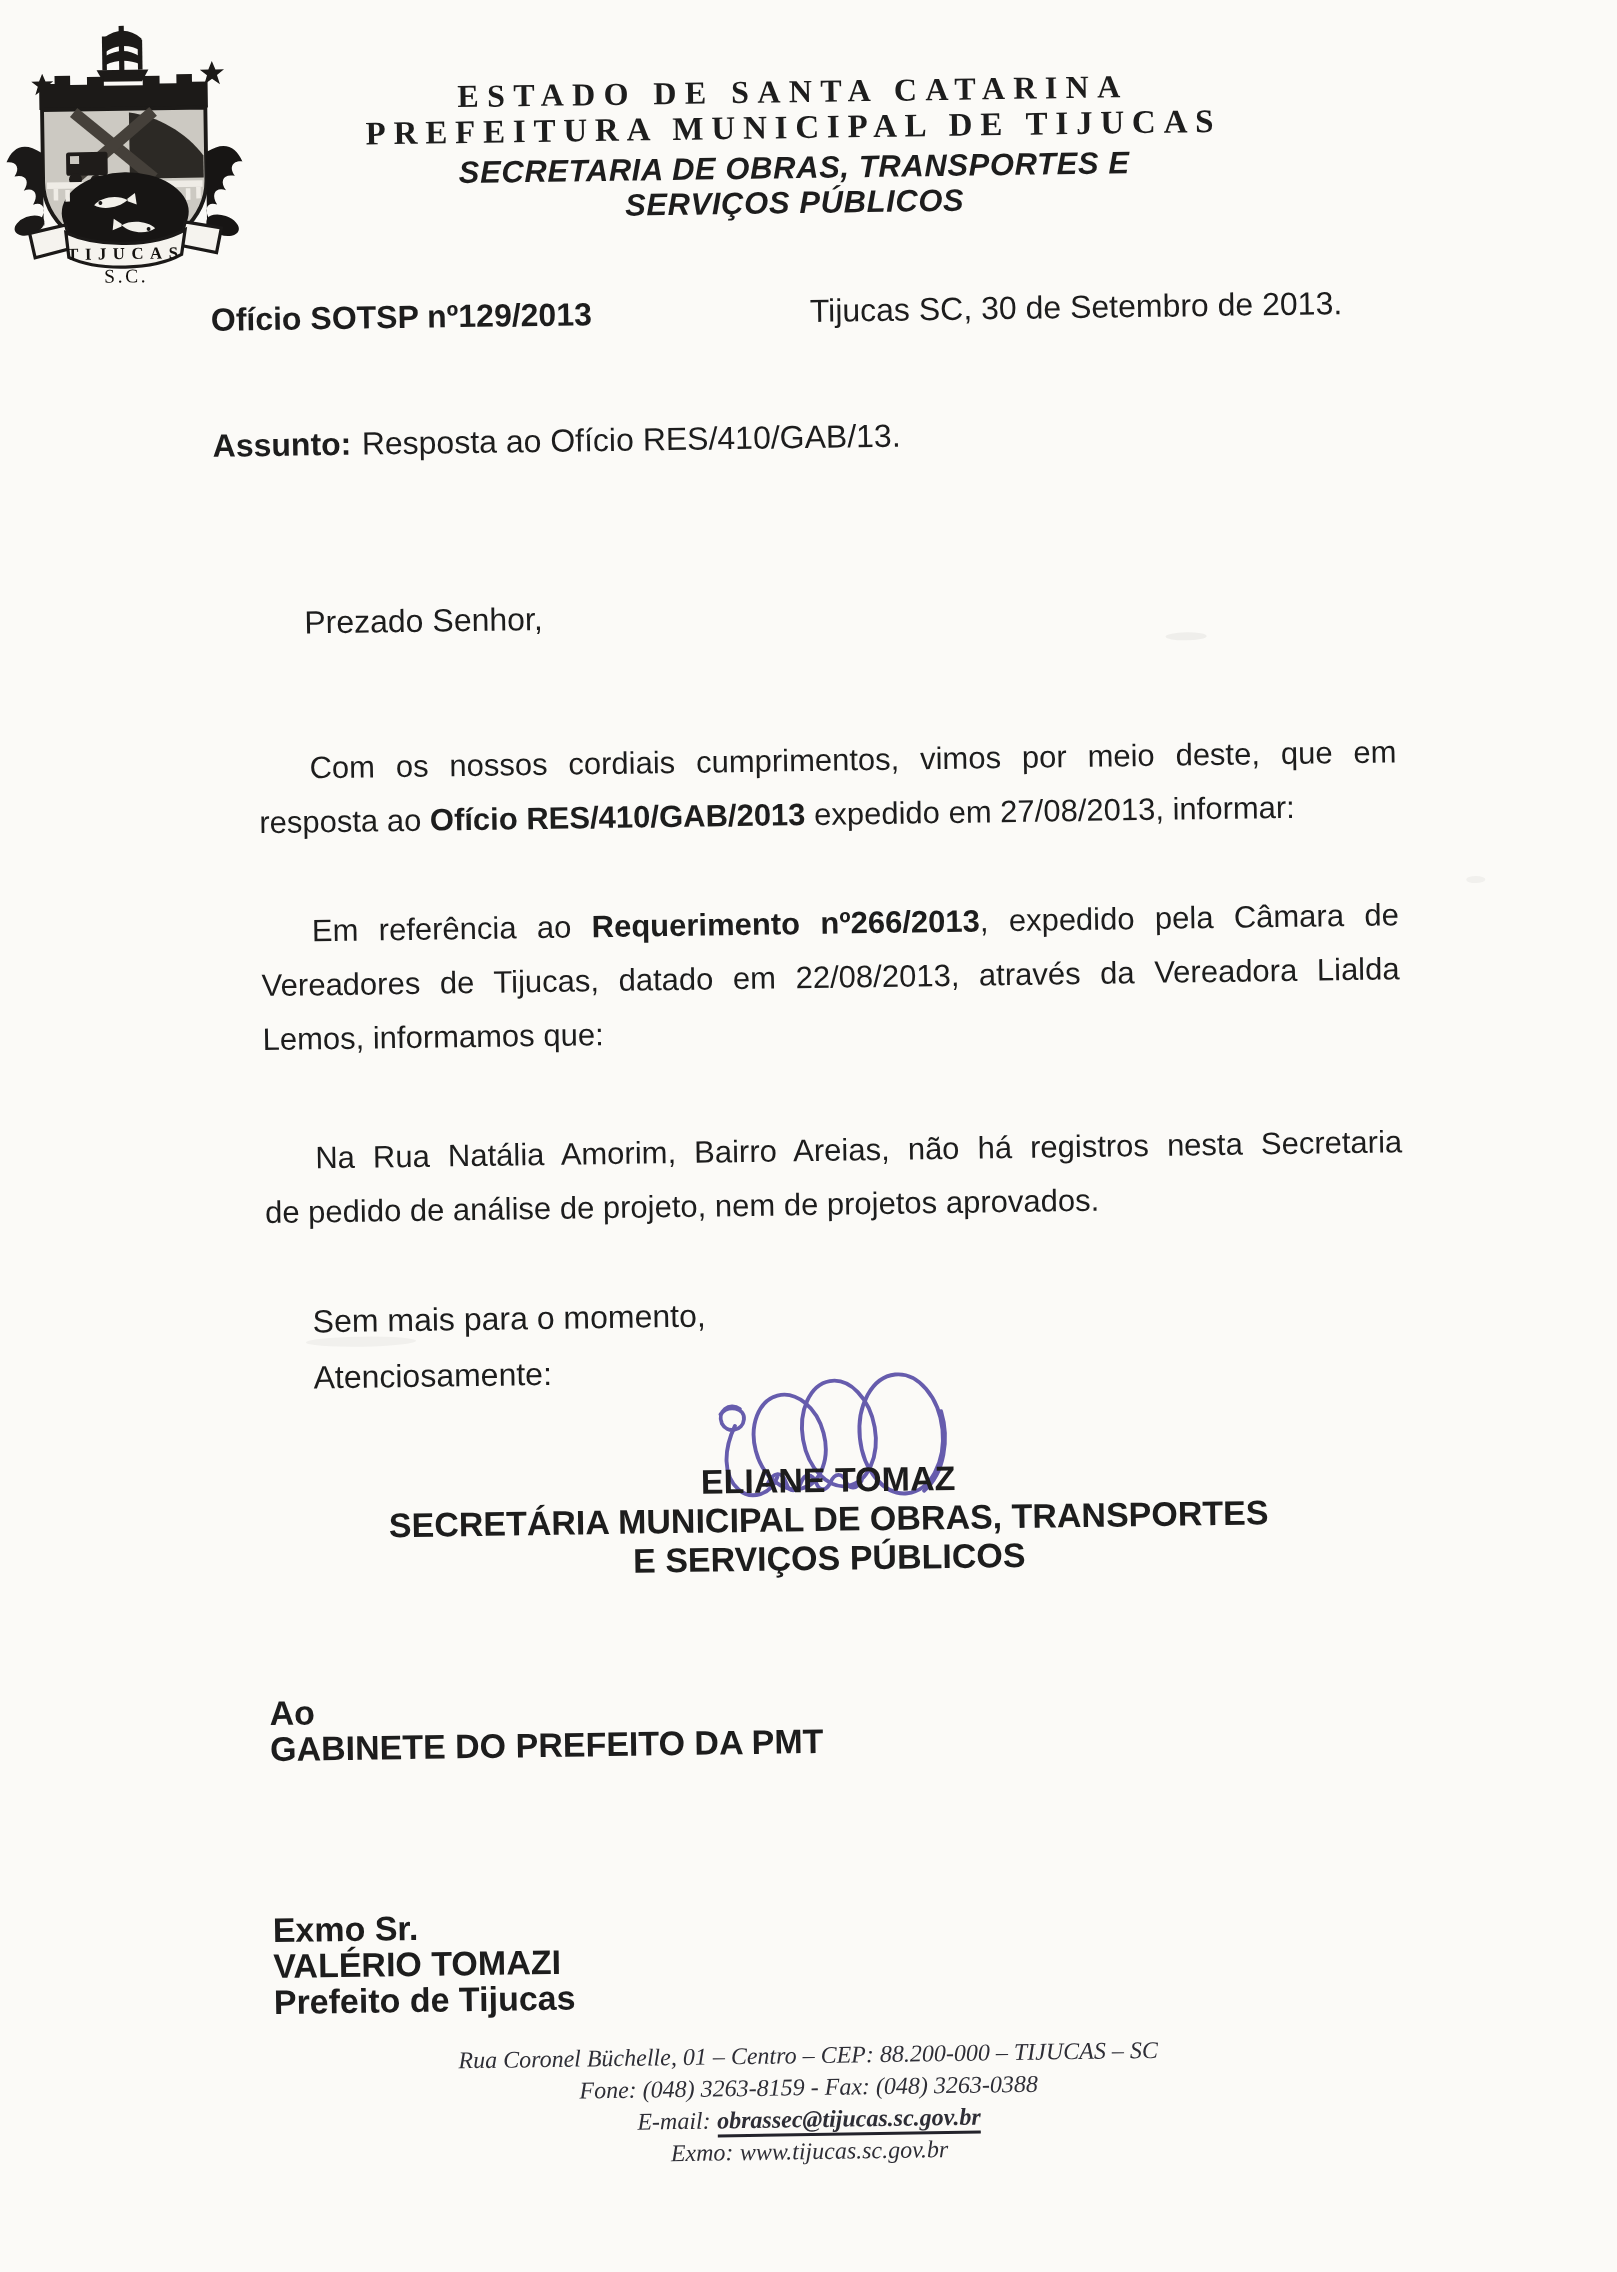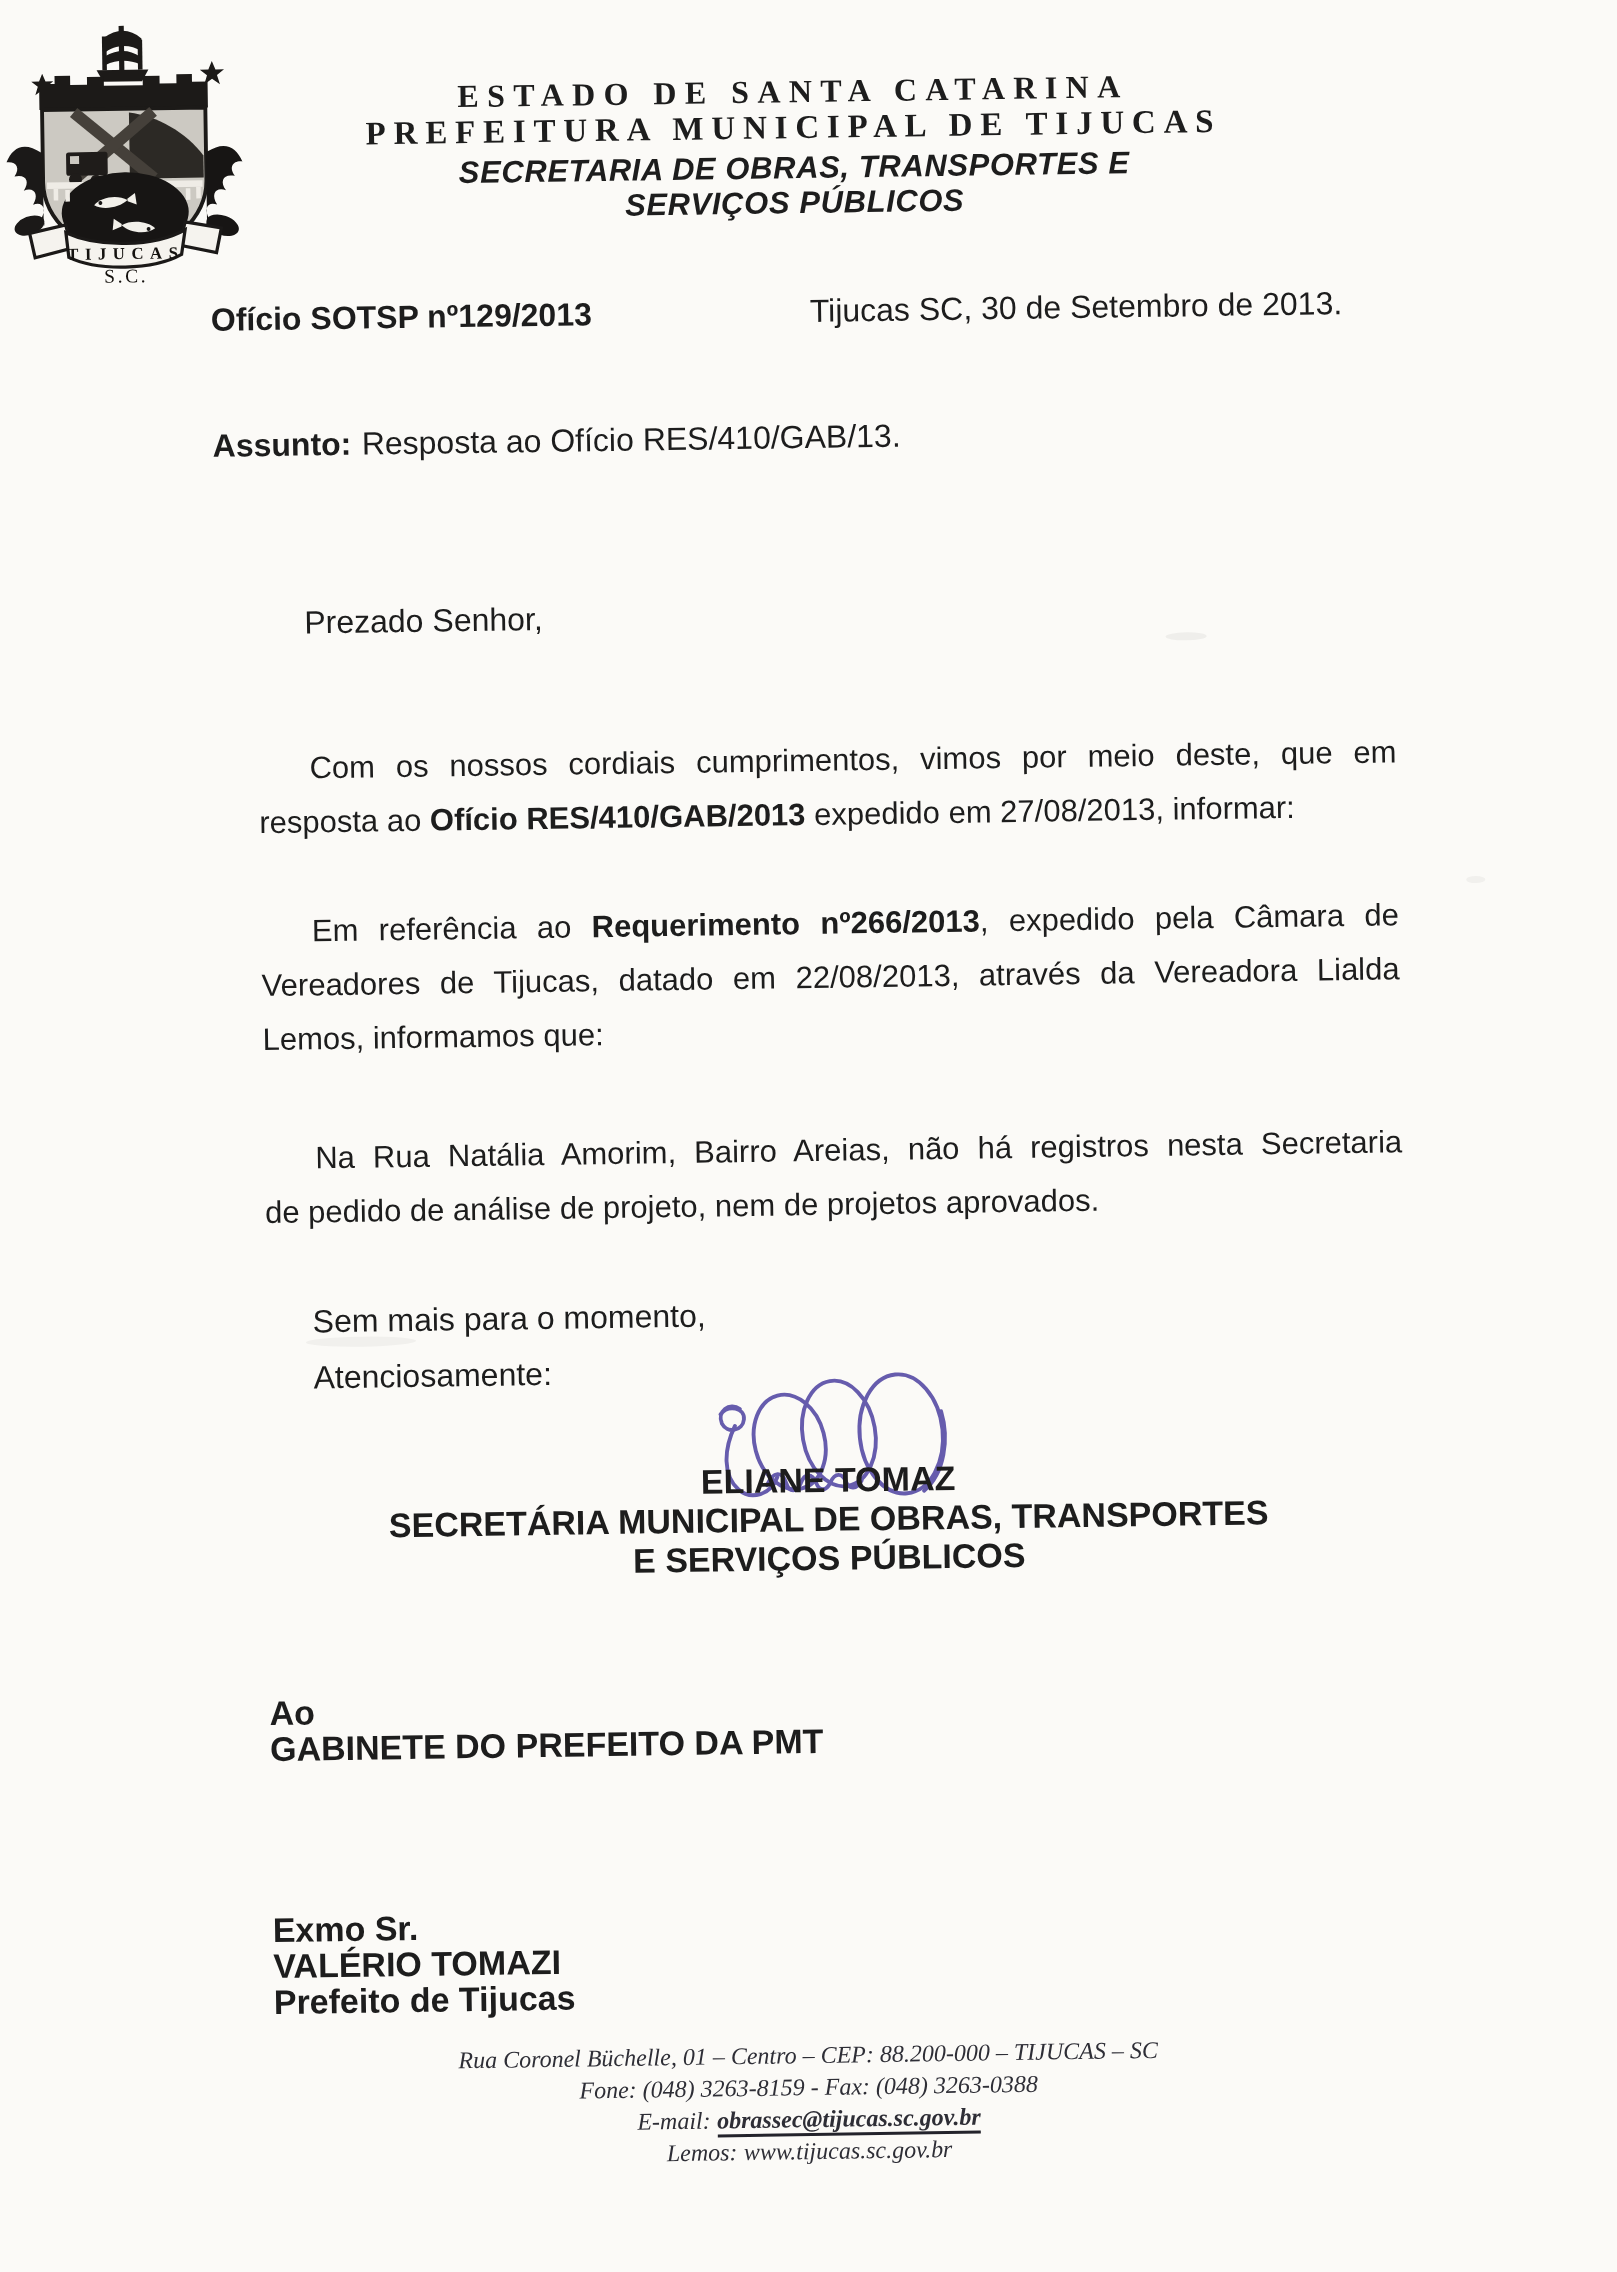--- a/index.html
+++ b/index.html
@@ -210,21 +210,21 @@
       <div>Prefeito de Tijucas</div>
     </div>
 
     <div class="abs footer">
       <div>Rua Coronel Büchelle, 01 – Centro – CEP: 88.200-000 – TIJUCAS – SC</div>
       <div>Fone: (048) 3263-8159 - Fax: (048) 3263-0388</div>
       <div>
         <span class="flabel">E-mail:</span><span class="email">obrassec@tijucas.sc.gov.br</span>
       </div>
       <div>
-        <span class="flabel">Lemos:</span><span>www.tijucas.sc.gov.br</span>
+        <span class="flabel">Exmo:</span><span>www.tijucas.sc.gov.br</span>
       </div>
     </div>
 
     <div class="speck sp1"></div>
     <div class="speck sp2"></div>
     <div class="speck sp3"></div>
 
   </div>
 </div>
 

